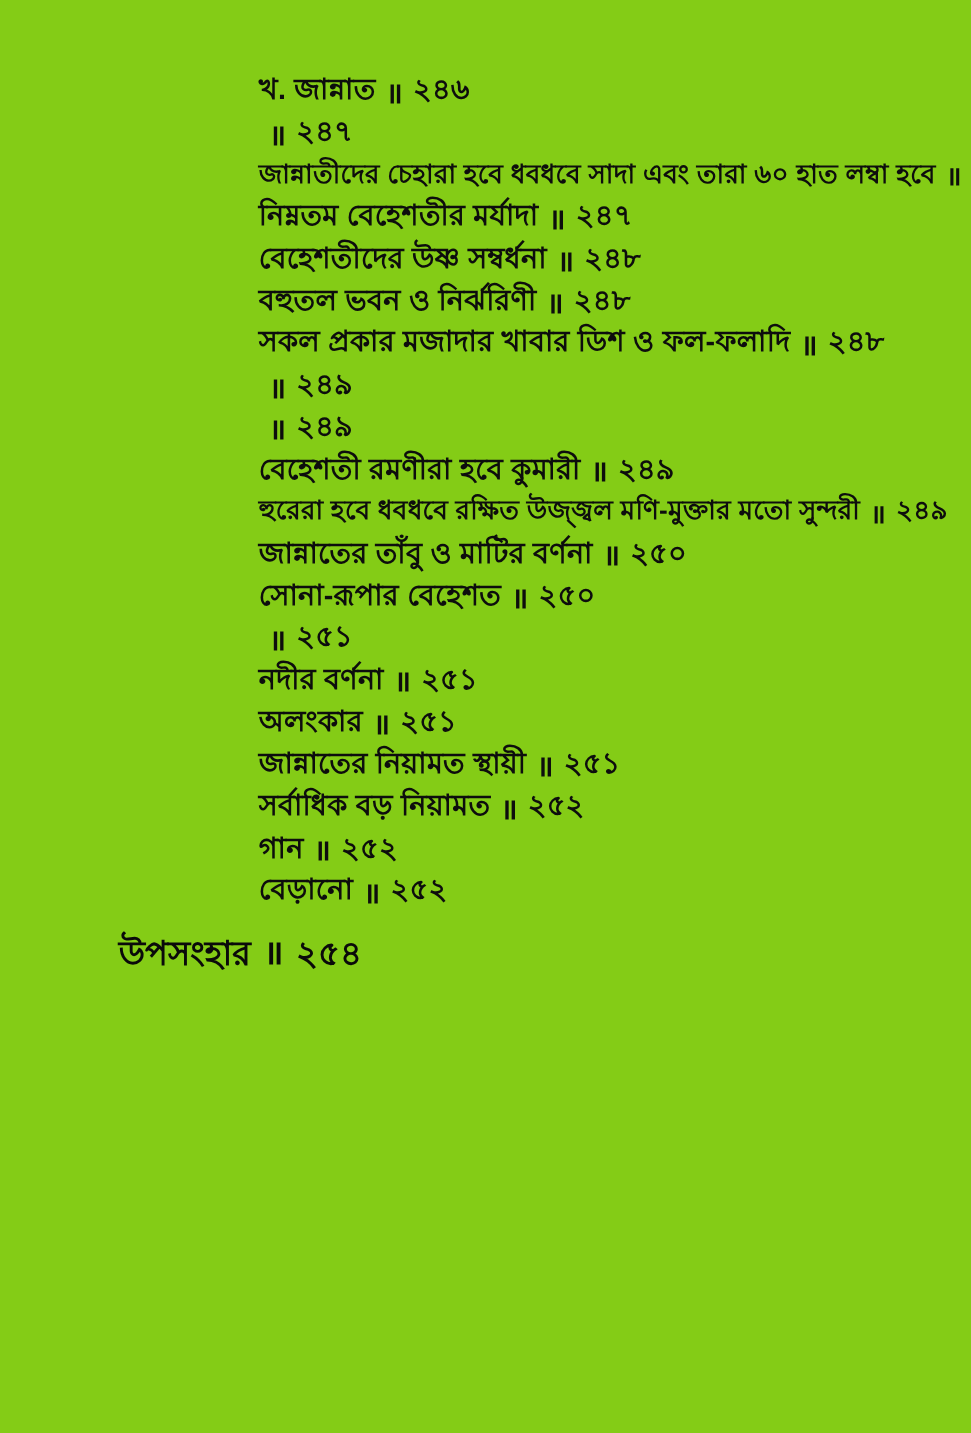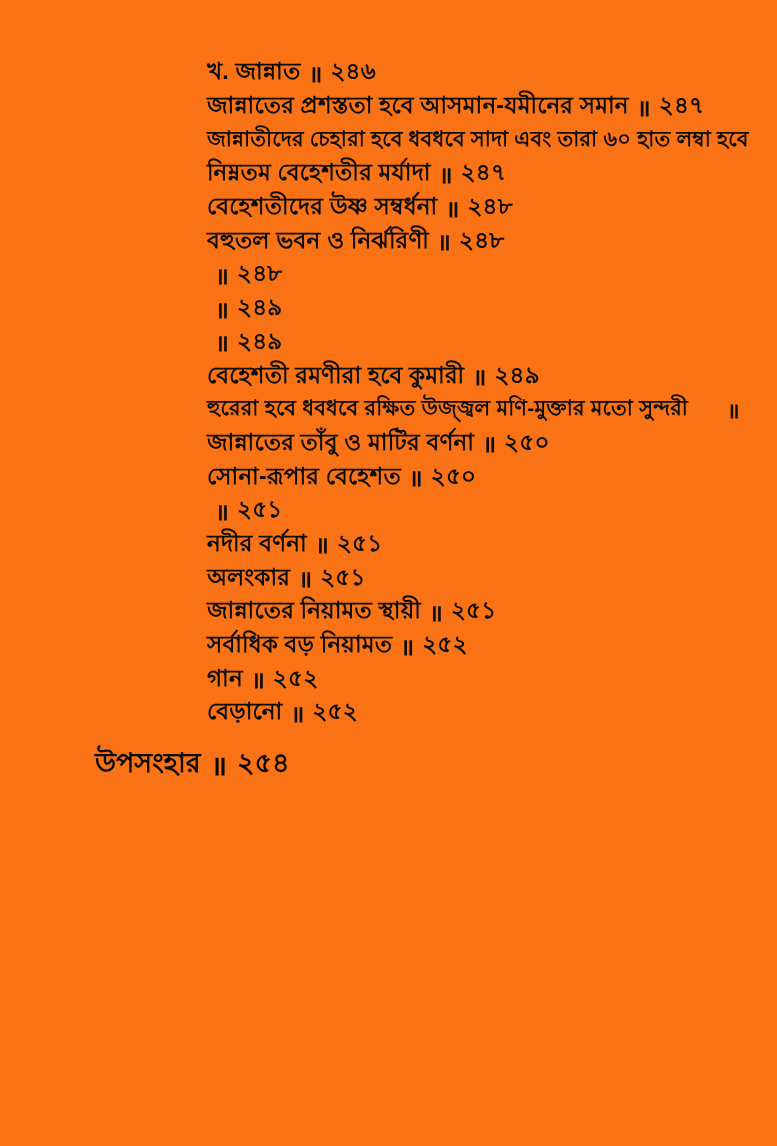--- a/index.html
+++ b/index.html
@@ -8,48 +8,48 @@
     width: 777px;
     height: 1146px;
     background: #ffffff;
     position: relative;
     overflow: hidden;
     font-family: "Liberation Sans", sans-serif;
   }
   .scan-page {
     position: absolute;
     inset: 0;
-    background: #f97316;
+    background: #84cc16;
   }
   .toc-list {
     position: absolute;
     left: 207px;
     top: 56px;
     width: 560px;
   }
   .toc-row {
     height: 33.7px;
     display: flex;
     align-items: center;
     white-space: nowrap;
     font-size: 23px;
     font-weight: 700;
     color: #0d0d0d;
     letter-spacing: 0.2px;
   }
   
-  .toc-row.long { font-size: 21px; gap: 31px; }
+  .toc-row.long { font-size: 21px; }
   .toc-row .sep { margin: 0 8px; font-weight: 700; }
   .toc-row .pg { font-weight: 700; }
   .conclusion-row {
     position: absolute;
     left: 95px;
     top: 742px;
     display: flex;
-    align-items: center;
+    align-items: flex-start;
     white-space: nowrap;
     font-size: 27px;
     font-weight: 800;
     color: #0a0a0a;
   }
   .conclusion-row .sep { margin: 0 10px; }
   .scan-footer {
     position: absolute;
     left: 0;
     right: 0;
@@ -68,21 +68,20 @@
 
   <div class="toc-list">
 
     <div class="toc-row">
       <span>খ. জান্নাত</span>
       <span class="sep">॥</span>
       <span class="pg">২৪৬</span>
     </div>
 
     <div class="toc-row">
-      <span>জান্নাতের প্রশস্ততা হবে আসমান-যমীনের সমান</span>
       <span class="sep">॥</span>
       <span class="pg">২৪৭</span>
     </div>
 
     <div class="toc-row long">
       <span>জান্নাতীদের চেহারা হবে ধবধবে সাদা এবং তারা ৬০ হাত লম্বা হবে</span>
       <span class="sep">॥</span>
 
     </div>
 
@@ -98,20 +97,21 @@
       <span class="pg">২৪৮</span>
     </div>
 
     <div class="toc-row">
       <span>বহুতল ভবন ও নির্ঝরিণী</span>
       <span class="sep">॥</span>
       <span class="pg">২৪৮</span>
     </div>
 
     <div class="toc-row">
+      <span>সকল প্রকার মজাদার খাবার ডিশ ও ফল-ফলাদি</span>
       <span class="sep">॥</span>
       <span class="pg">২৪৮</span>
     </div>
 
     <div class="toc-row">
       <span class="sep">॥</span>
       <span class="pg">২৪৯</span>
     </div>
 
     <div class="toc-row">

